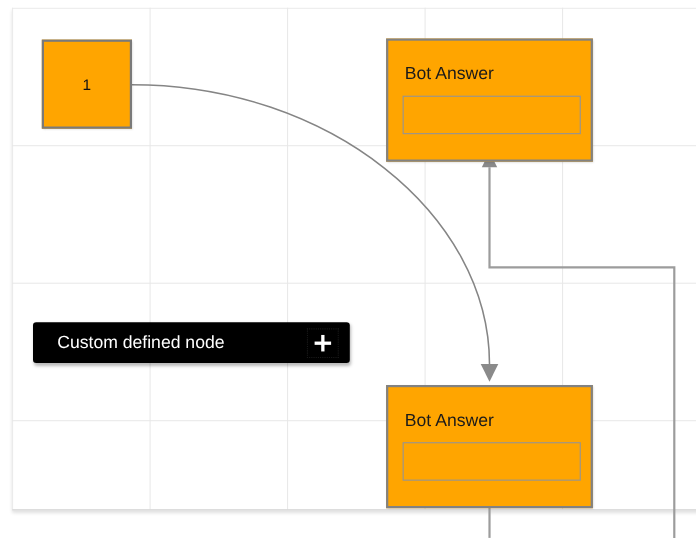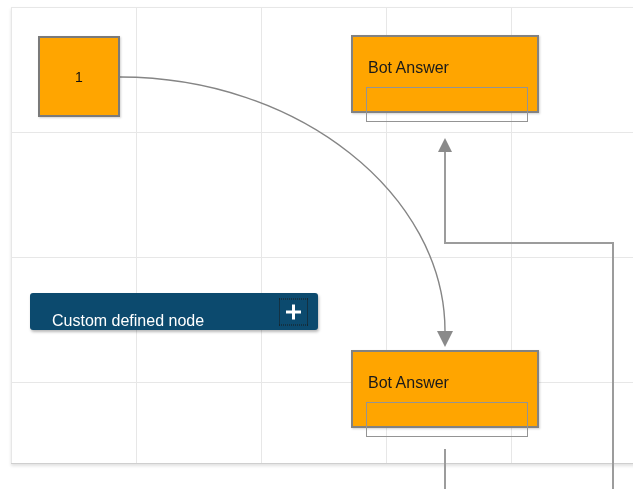--- a/index.html
+++ b/index.html
@@ -50,21 +50,21 @@
     border: 2px solid #7a7a7a;
     display: flex;
     align-items: center;
     justify-content: center;
     font-size: 14px;
     color: #111111;
     box-shadow: 1px 1px 2px rgba(0,0,0,0.18);
   }
   .bot-node {
     width: 188px;
-    height: 78px;
+    height: 112px;
     background: #FFA500;
     border: 2px solid #828282;
     box-shadow: 1px 1px 2px rgba(0,0,0,0.18);
   }
   .bot-node .bot-title {
     position: absolute;
     left: 15px;
     top: 22px;
     font-size: 16px;
     color: #1a1a1a;
@@ -79,24 +79,24 @@
     border: 1px solid #949494;
     background: transparent;
   }
   .bot-top { left: 351px; top: 35px; }
   .bot-bottom { left: 351px; top: 350px; }
   .custom-node {
     left: 30px;
     top: 293px;
     width: 288px;
     height: 37px;
-    background: #0c4a6e;
+    background: #000000;
     border-radius: 3px;
     display: flex;
-    align-items: flex-end;
+    align-items: center;
     box-shadow: 1px 2px 3px rgba(0,0,0,0.28);
   }
   .custom-node .custom-label {
     margin-left: 22px;
     font-size: 16px;
     color: #ffffff;
     white-space: nowrap;
   }
   .plus-box {
     position: absolute;

